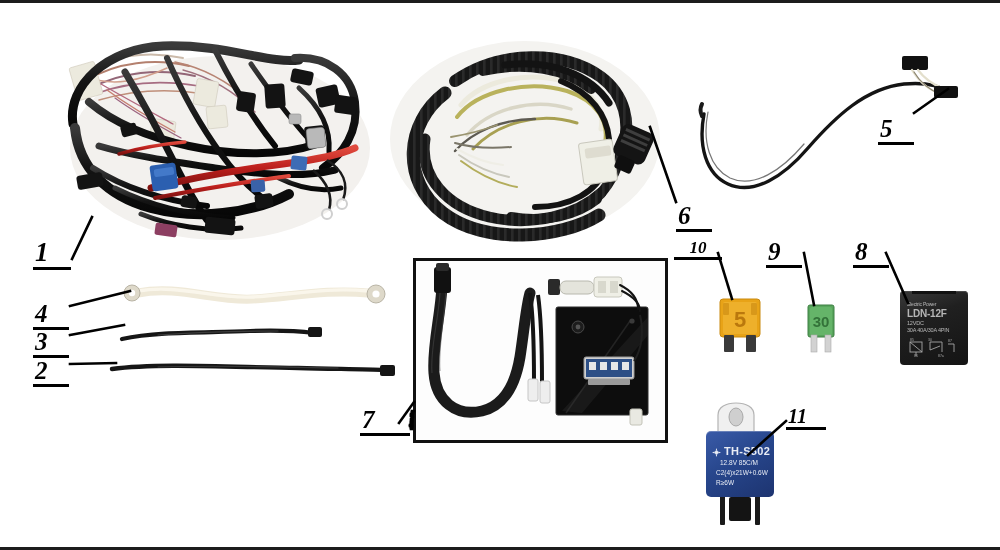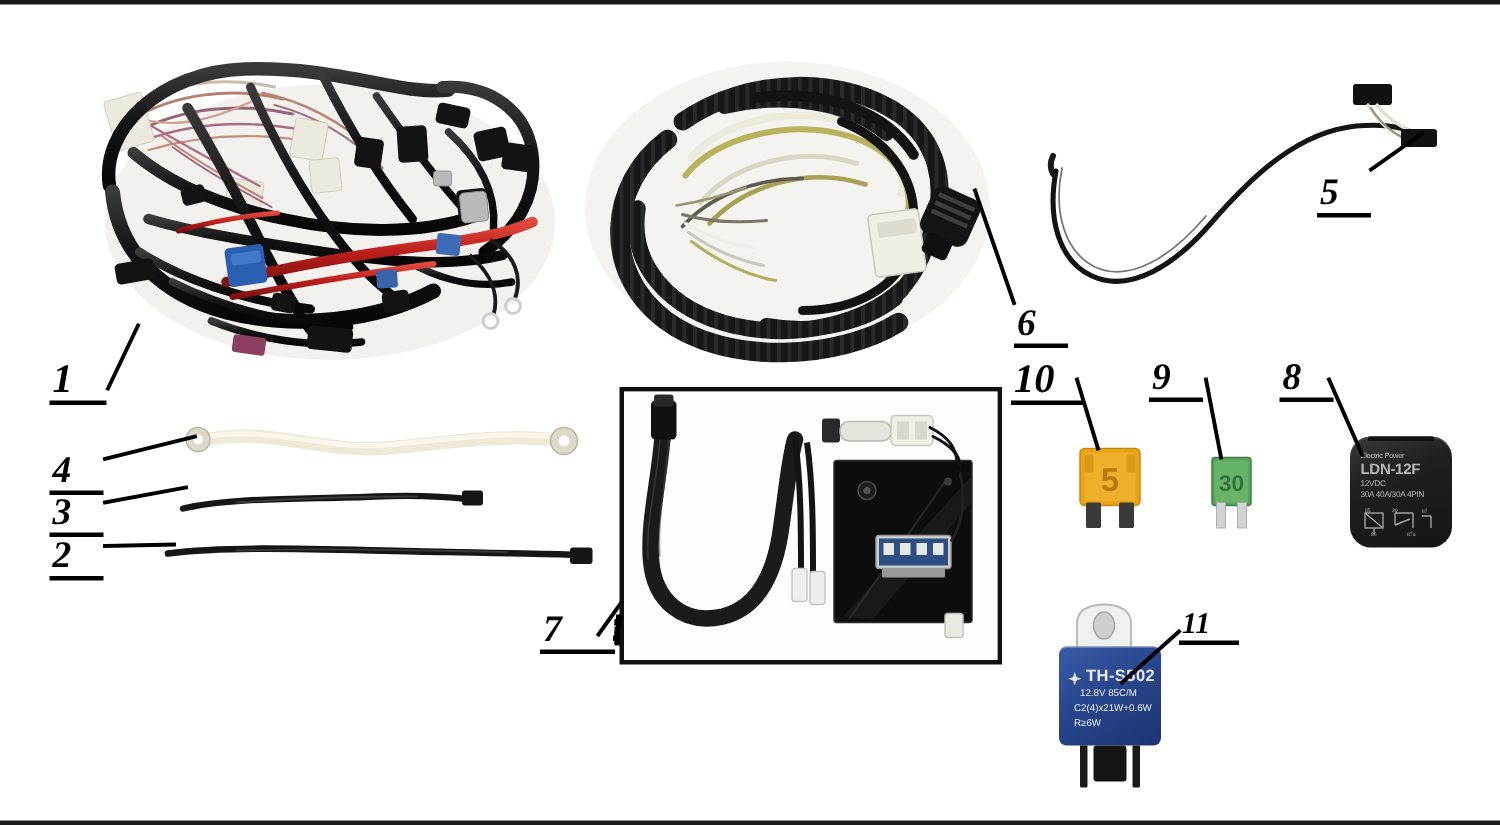--- a/index.html
+++ b/index.html
@@ -49,21 +49,21 @@
     border: 3px solid #111;
     background: #fdfdfd;
     box-sizing: border-box;
   }
   
   .part { position: absolute; }
   
   .relay8 {
     position: absolute;
     background: linear-gradient(160deg,#3a3a3a 0%,#202020 35%,#141414 100%);
-    border-radius: 14px;
+    border-radius: 4px;
     box-shadow: inset 0 1px 0 #4a4a4a;
     overflow: hidden;
   }
   .relay8 .tab {
     position: absolute;
     top: -9px; left: 12px;
     width: 44px; height: 12px;
     background: #121212;
     border-radius: 2px 2px 0 0;
   }
@@ -538,21 +538,21 @@
     <span class="rule" style="width:50px;"></span>
   </div>
   <div class="callout" style="left:853px;top:236px;font-size:25px;">
     <span class="num">8</span>
     <span class="rule" style="width:36px;"></span>
   </div>
   <div class="callout" style="left:766px;top:236px;font-size:25px;">
     <span class="num">9</span>
     <span class="rule" style="width:36px;"></span>
   </div>
-  <div class="callout" style="left:674px;top:236px;font-size:27px;">
+  <div class="callout" style="left:674px;top:236px;font-size:17px;text-align:center;">
     <span class="num">10</span>
     <span class="rule" style="width:48px;"></span>
   </div>
   <div class="callout" style="left:786px;top:403px;font-size:20px;">
     <span class="num">11</span>
     <span class="rule" style="width:40px;"></span>
   </div>
 
 </div>
 

